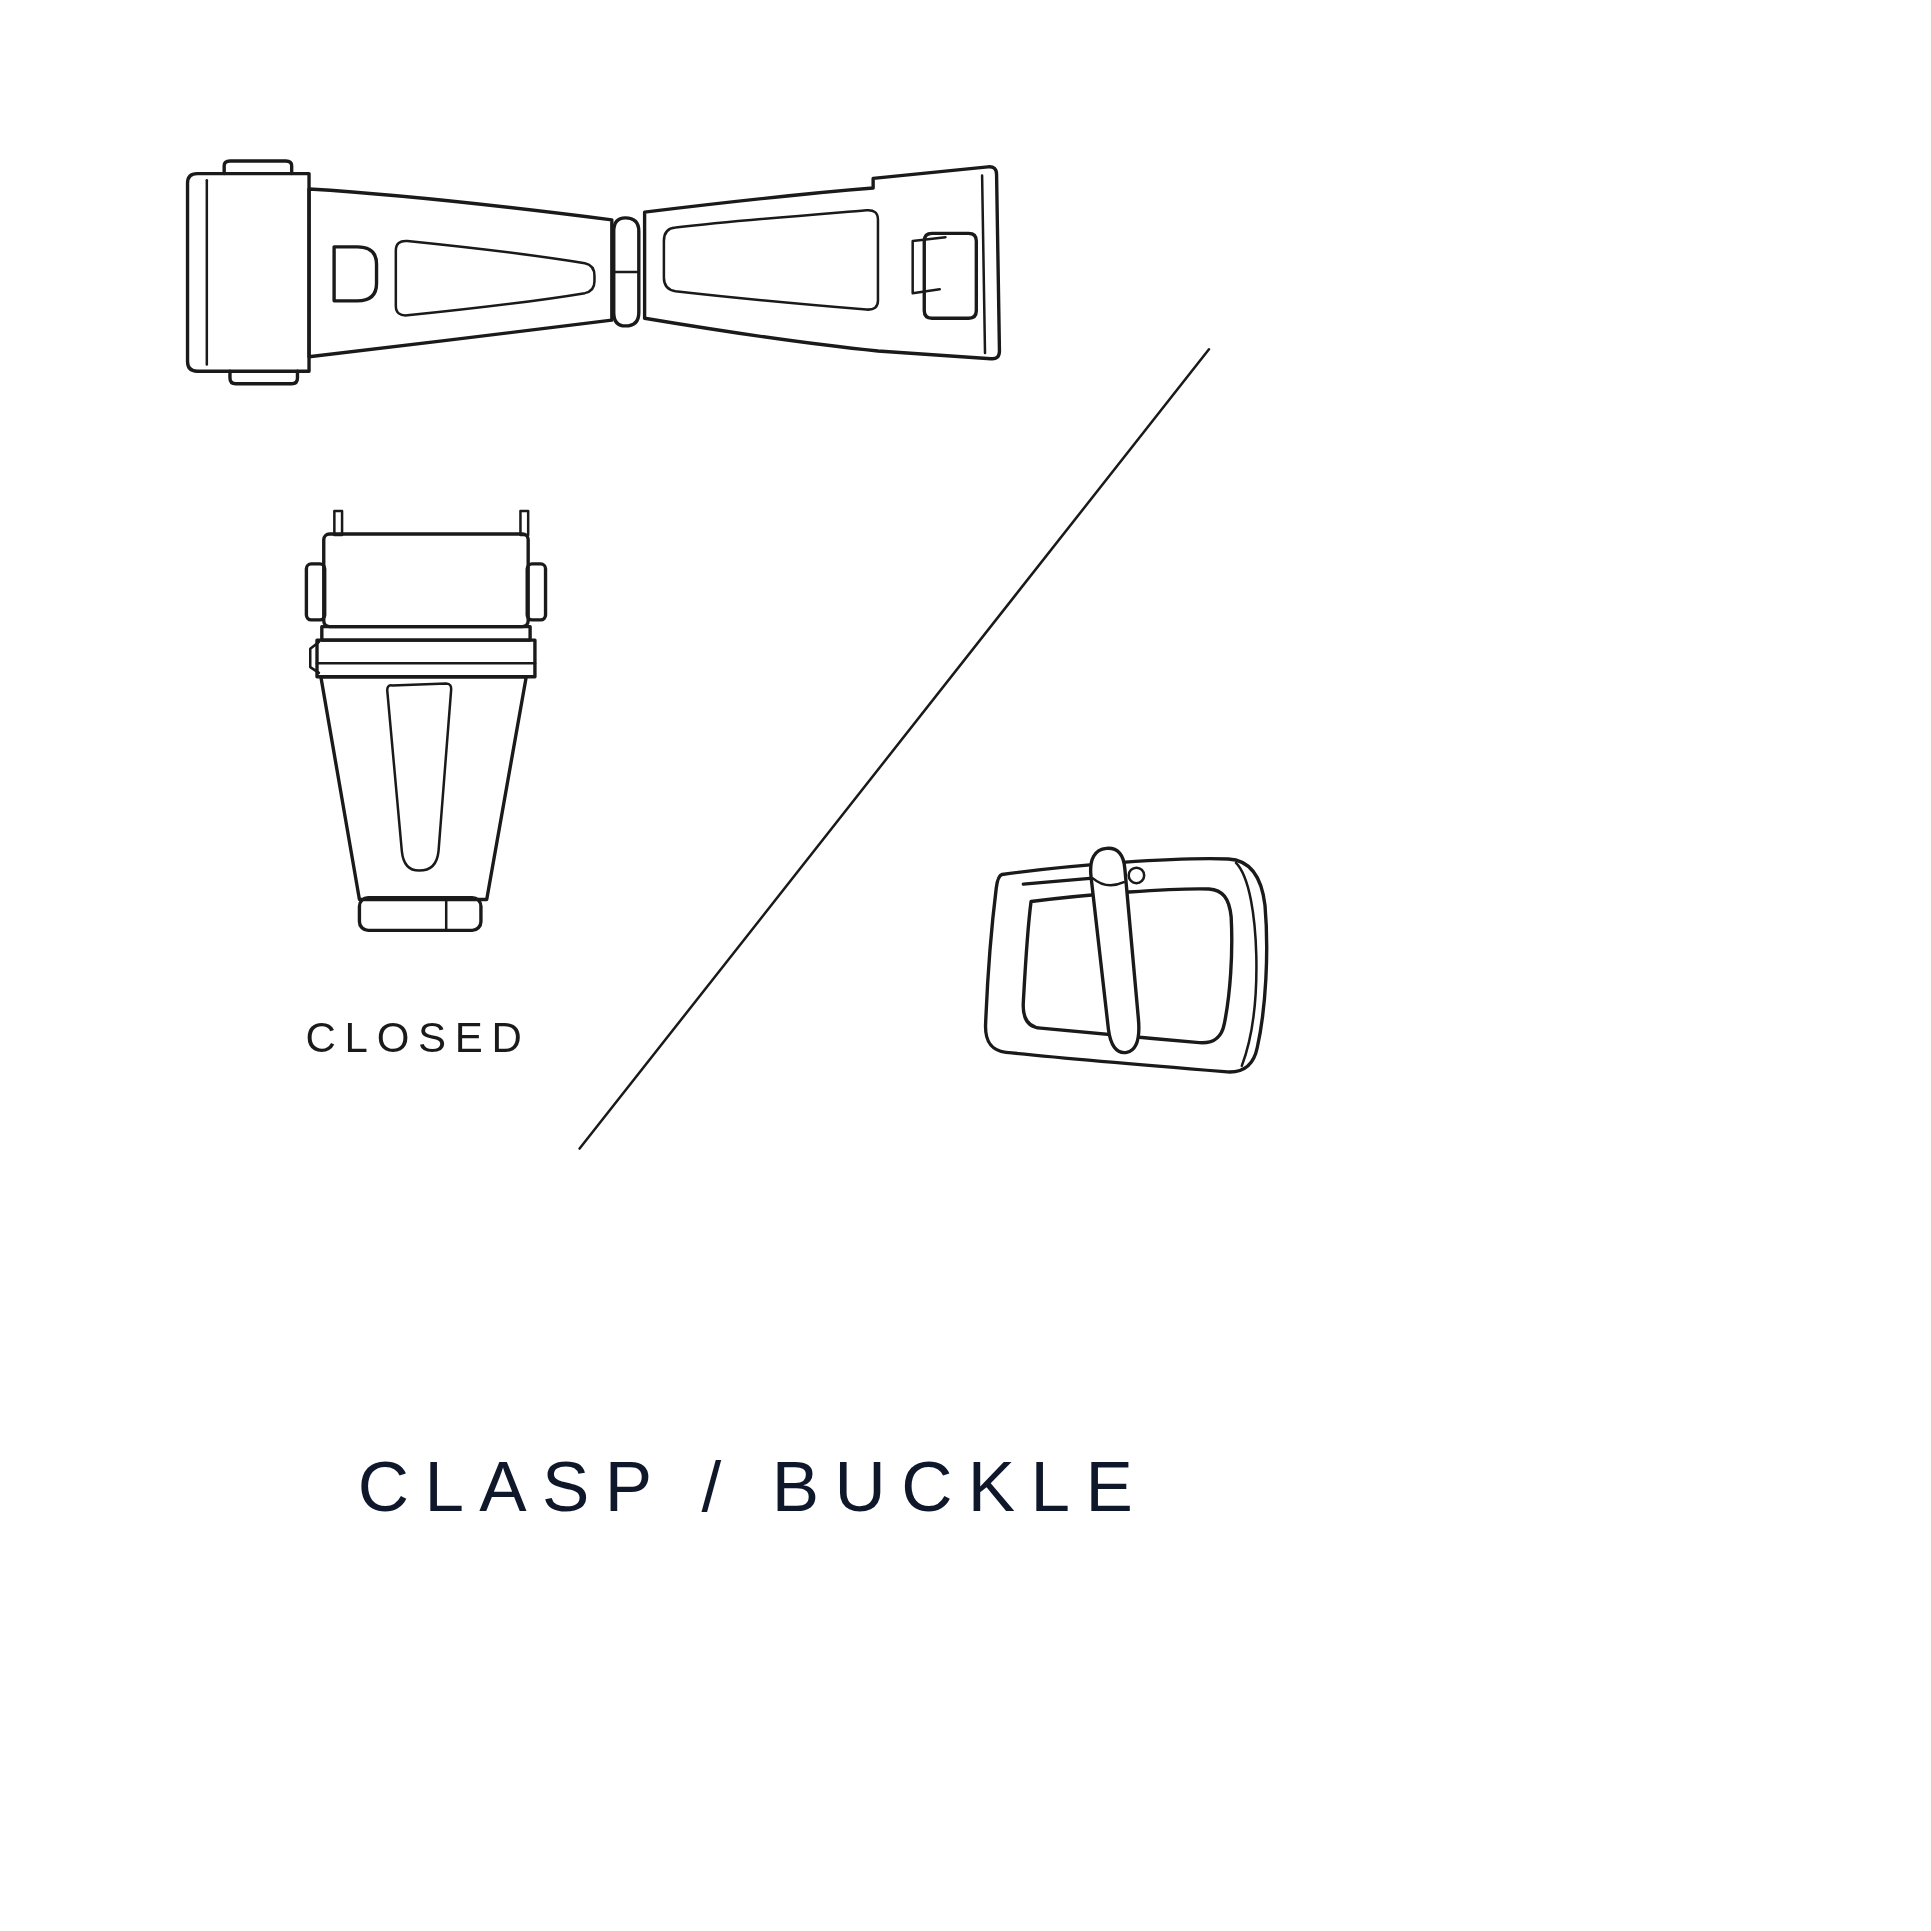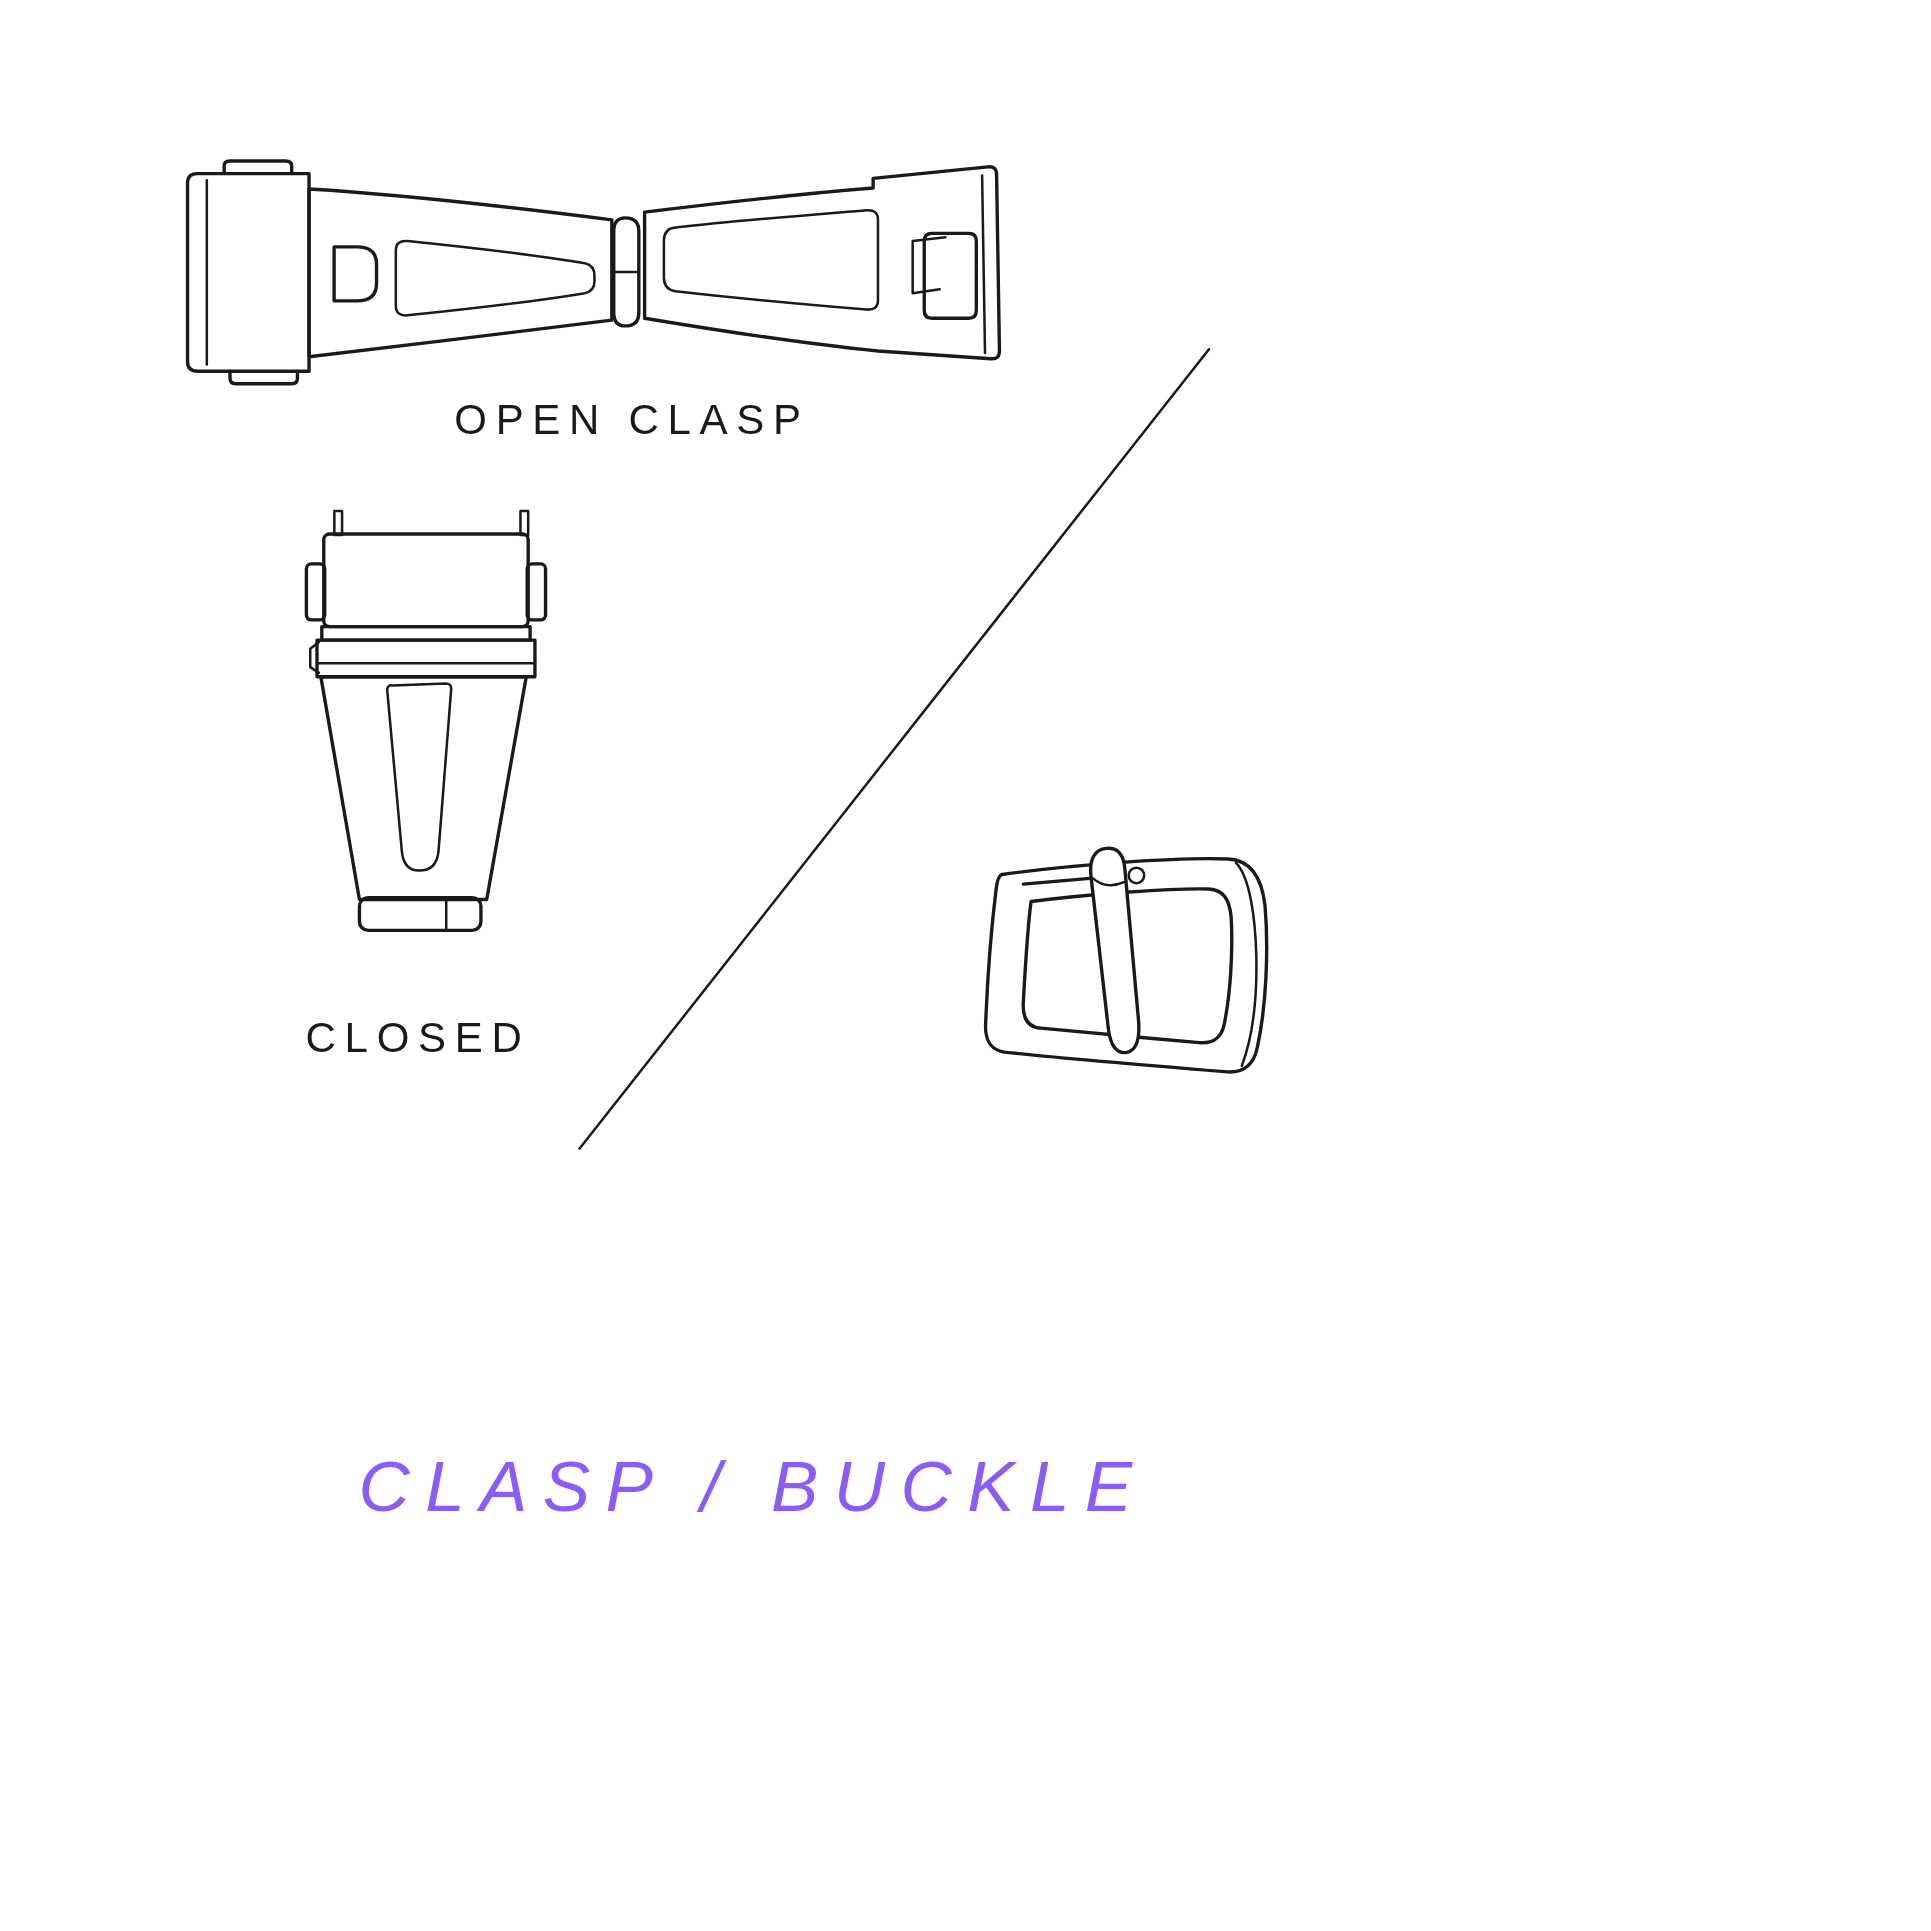--- a/index.html
+++ b/index.html
@@ -32,27 +32,26 @@
     position: absolute;
     color: #1a1a1a;
     font-weight: 400;
     font-size: 42px;
     letter-spacing: 8.7px;
     white-space: nowrap;
     transform: translateX(-50%);
   }
   .title {
     position: absolute;
-    color: #8b5cf6;
+    color: #0f172a;
     font-weight: 400;
     font-size: 71px;
     letter-spacing: 15.4px;
     white-space: nowrap;
     transform: translateX(-50%);
-    font-style: italic;
   }
 </style>
 </head>
 <body>
 
 <div id="canvas">
 
   <svg class="draw" style="left:164px; top:135px;" width="859" height="270" viewBox="0 0 890 280">
 
     <path d="M34,40 L150,40 L150,245 L34,245 Q24,245 24,235 L24,50 Q24,40 34,40 Z"></path>
@@ -67,21 +66,20 @@
     <path d="M478,86 Q492,86 492,100 L492,184 Q492,198 478,198 Q466,198 466,184 L466,100 Q466,86 478,86 Z"></path>
     <path class="thin" d="M466,142 L492,142"></path>
 
     <path d="M498,80 C580,70 660,61 735,55 L735,45 L854,33 Q863,32 863,41 L866,224 Q866,233 857,232 L740,224 C660,216 570,202 498,190 Z"></path>
     <path class="thin" d="M530,96 C600,88 680,82 728,78 Q740,77 740,88 L740,172 Q740,182 728,181 C680,177 600,170 530,162 Q518,160 518,148 L518,110 Q518,97 530,96 Z"></path>
     <path class="thin" d="M810,106 L776,110 L776,164 L804,160"></path>
     <path d="M796,102 L834,102 Q842,102 842,110 L842,182 Q842,190 834,190 L796,190 Q788,190 788,182 L788,110 Q788,102 796,102 Z"></path>
     <path class="thin" d="M848,42 L851,226"></path>
   </svg>
 
-  <div class="label" style="left:632px; top:396px;">OPEN CLASP</div>
 
   <svg class="draw" style="left:290px; top:502px;" width="270" height="444" viewBox="0 0 280 460">
 
     <rect class="thin" x="46" y="9" width="8" height="25"></rect>
     <rect class="thin" x="239" y="9" width="8" height="25"></rect>
 
     <rect x="17" y="64" width="19" height="58" rx="5"></rect>
     <rect x="246" y="64" width="19" height="58" rx="5"></rect>
 
     <rect x="35" y="33" width="212" height="96" rx="6"></rect>

